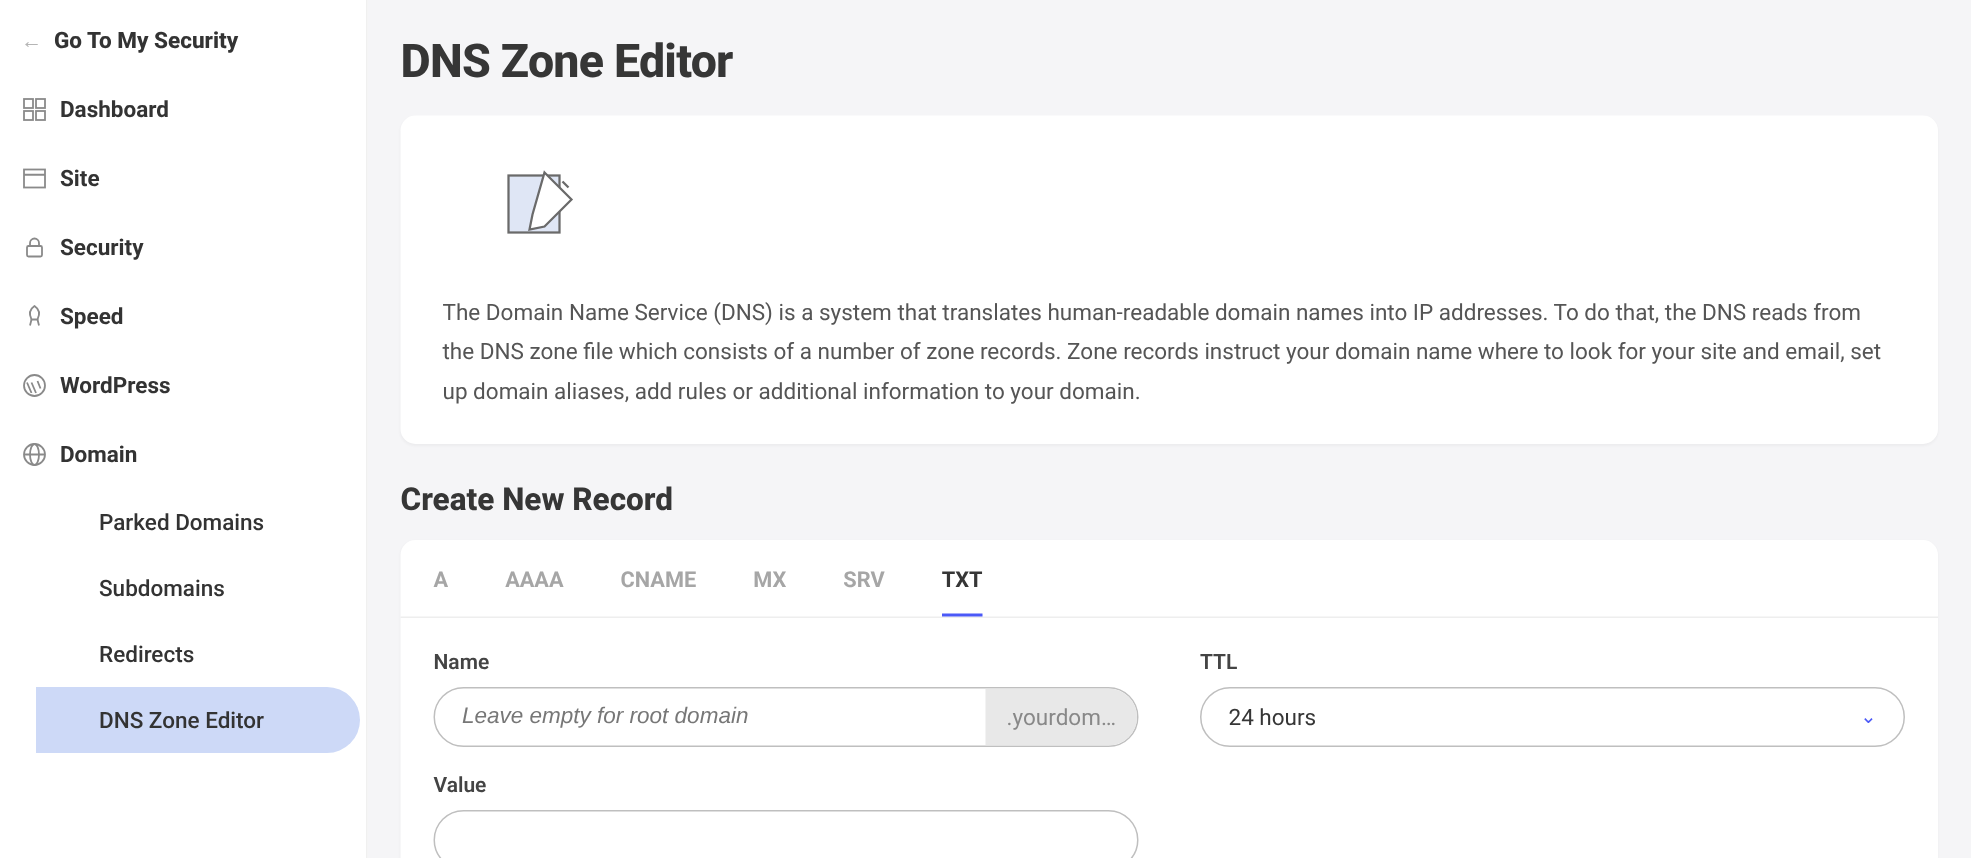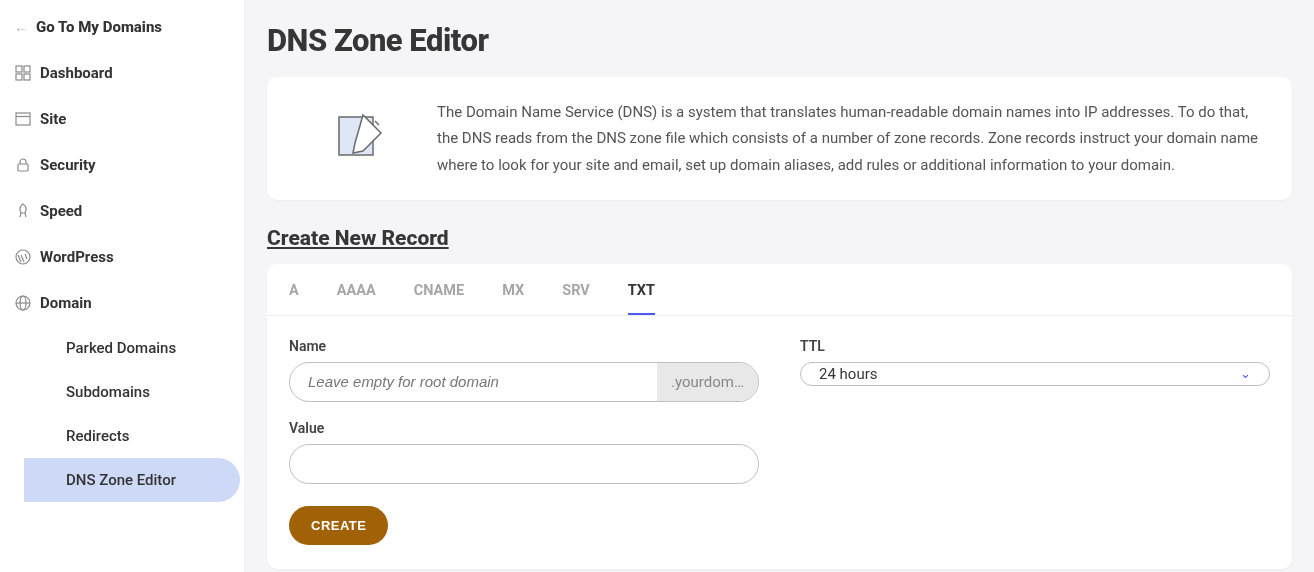--- a/index.html
+++ b/index.html
@@ -72,42 +72,42 @@
     margin: 6px 0 18px 0;
     letter-spacing: -0.5px;
   }
   .card {
     background: #fff;
     border-radius: 10px;
     box-shadow: 0 1px 2px rgba(0,0,0,0.04);
   }
   .intro {
     display: flex;
-    gap: 12px;
+    gap: 34px;
     padding: 22px 28px 22px 28px;
     align-items: flex-start;
+    flex-direction: column;
   }
   .intro-icon {
     width: 130px;
     display: flex;
     justify-content: center;
     padding-top: 8px;
   }
   .intro-text {
     flex: 1;
     font-size: 15px;
     line-height: 1.75;
     color: #555;
   }
   .section-title {
     font-size: 21px;
     font-weight: 800;
     color: #363636;
     margin: 26px 0 14px 0;
-    text-decoration: underline;
   }
   .form-card { padding: 0 0 24px 0; }
   .tabs {
     display: flex;
     gap: 38px;
     padding: 18px 22px 0 22px;
     border-bottom: 1px solid #eee;
   }
   .tab {
     font-size: 14.5px;
@@ -158,21 +158,21 @@
     padding: 5px 14px;
     display: flex;
     align-items: center;
     white-space: nowrap;
     max-width: 118px;
     overflow: hidden;
   }
   .select {
     border: 1px solid #bfbfbf;
     border-radius: 999px;
-    height: 24px;
+    height: 40px;
     display: flex;
     align-items: center;
     justify-content: space-between;
     padding: 0 18px;
     font-size: 15px;
     cursor: pointer;
   }
   .select .chev { color: #4b59f7; font-size: 13px; }
   .plain-input {
     border: 1px solid #bfbfbf;
@@ -198,21 +198,21 @@
   svg { display: block; }
 </style>
 </head>
 <body>
 
 <div class="layout">
 
   <aside class="sidebar">
     <div class="account-link">
       <span class="arrow">←</span>
-      <span>Go To My Domains</span>
+      <span>Go To My Security</span>
     </div>
 
     <div class="nav-item">
       <span class="icon">
         <svg width="16" height="16" viewBox="0 0 16 16" fill="none" stroke="#8a8a8a" stroke-width="1.2">
           <rect x="1" y="1" width="6" height="6"></rect>
             <rect x="9" y="1" width="6" height="6"></rect>
           <rect x="1" y="9" width="6" height="6"></rect>
             <rect x="9" y="9" width="6" height="6"></rect>
         </svg>

